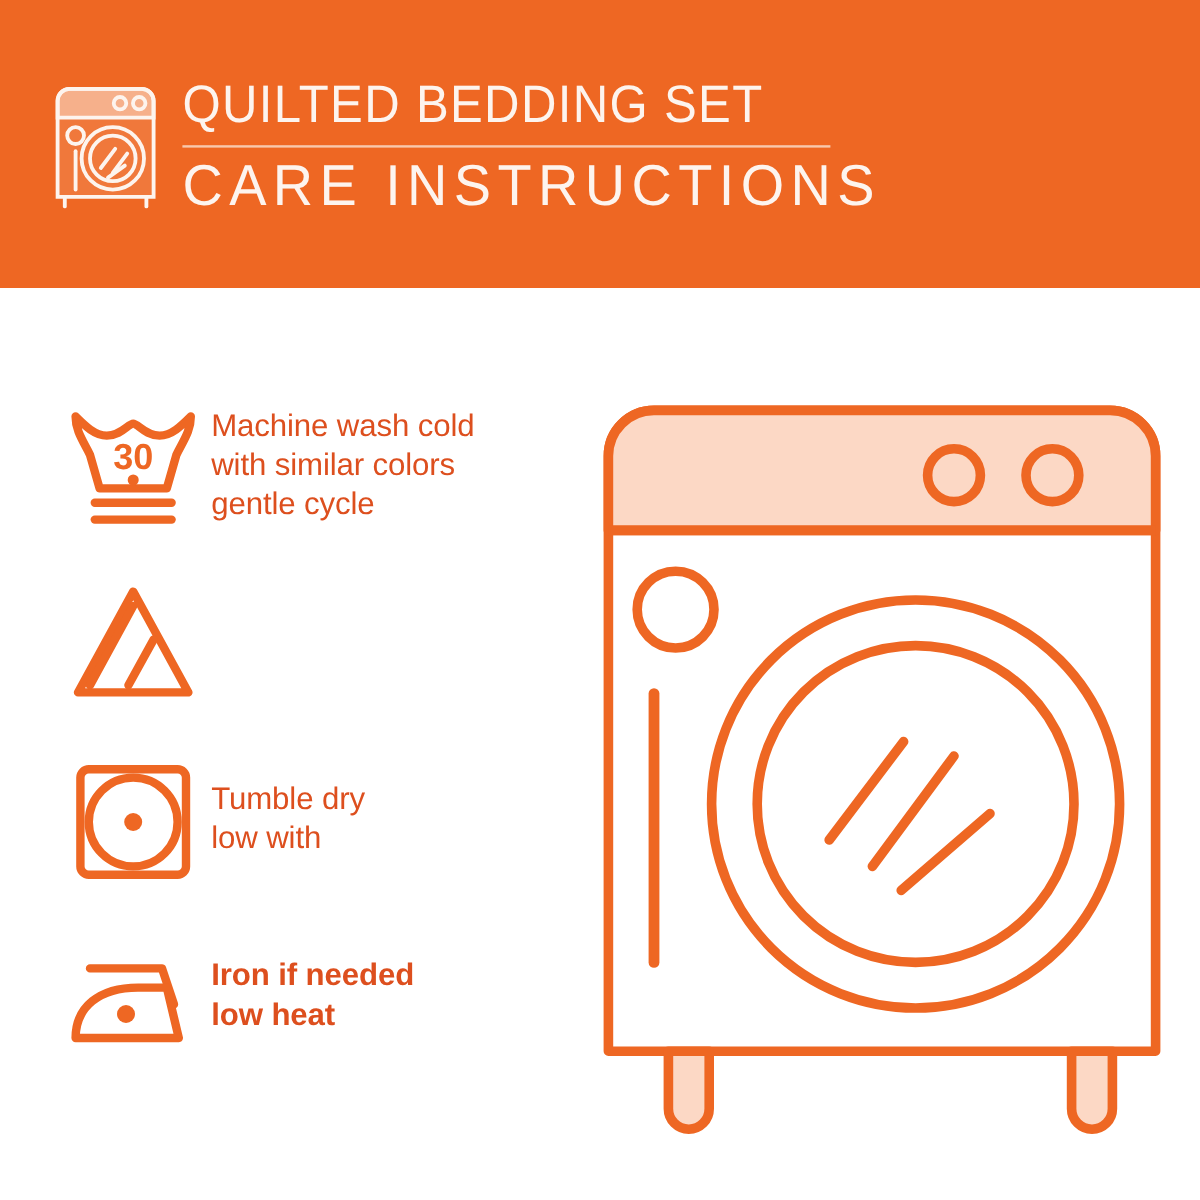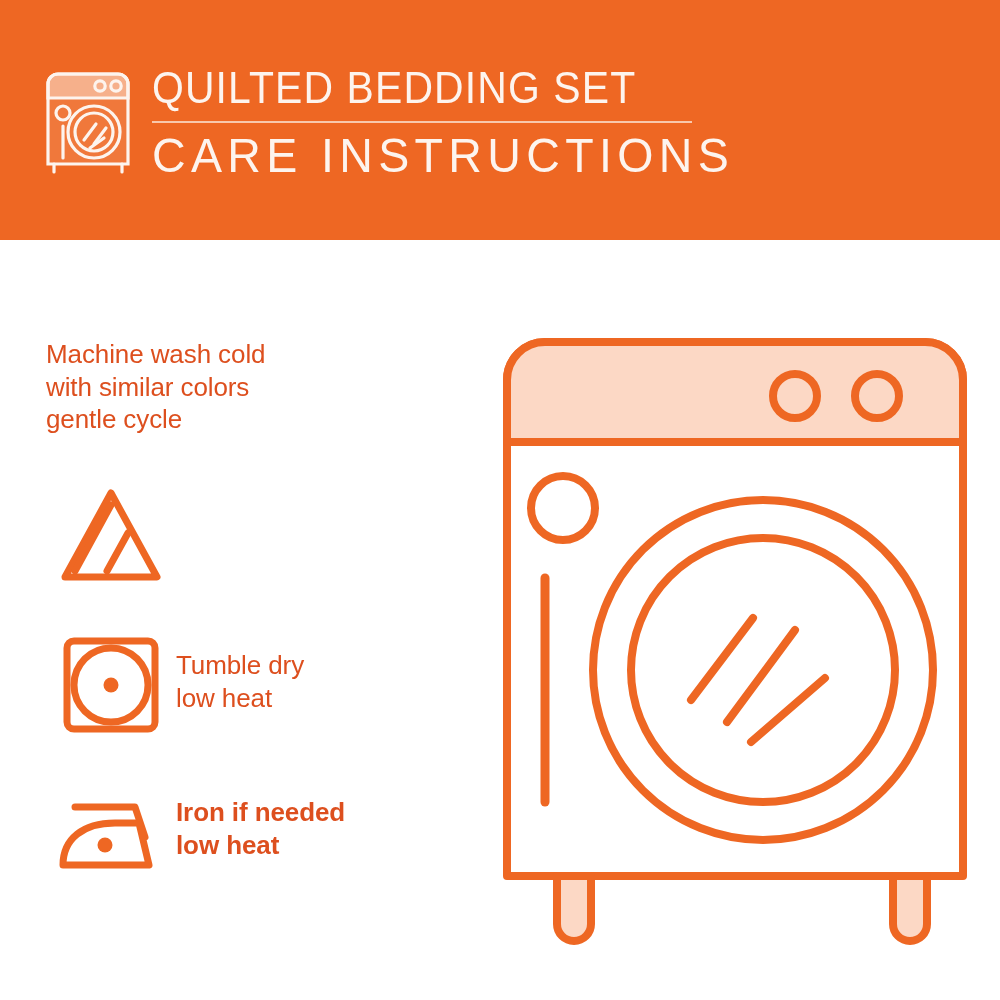--- a/index.html
+++ b/index.html
@@ -160,20 +160,32 @@
         <div class="title-rule"></div>
         <div class="title-sub">CARE INSTRUCTIONS</div>
       </div>
 
     </div>
   </div>
 
   <div class="care-list">
 
     <div class="care-row row-wash">
+      <div class="care-symbol">
+        <svg viewBox="0 0 116 112" width="116" height="112" aria-hidden="true">
+          <g fill="none" stroke="#EE6723" stroke-width="7" stroke-linecap="round" stroke-linejoin="round">
+            <path d="M10 14 C10 26 16 34 22 46 L30 74 L86 74 L94 46 C100 34 106 26 106 14
+                     C98 22 90 30 80 30 C68 30 62 20 58 20 C54 20 48 30 36 30 C26 30 18 22 10 14 Z"></path>
+            <line x1="26" y1="86" x2="90" y2="86"></line>
+            <line x1="26" y1="100" x2="90" y2="100"></line>
+          </g>
+          <text x="58" y="58" text-anchor="middle" font-family="Liberation Sans, sans-serif" font-size="30" font-weight="bold" fill="#EE6723">30</text>
+          <circle cx="58" cy="67" r="4.6" fill="#EE6723"></circle>
+        </svg>
+      </div>
       <div class="care-label">Machine wash cold
 with similar colors
 gentle cycle</div>
     </div>
 
     <div class="care-row row-bleach">
       <div class="care-symbol">
         <svg viewBox="0 0 116 112" width="116" height="112" aria-hidden="true">
           <g fill="none" stroke="#EE6723" stroke-width="7" stroke-linecap="round" stroke-linejoin="round">
             <path d="M58 12 L104 96 L12 96 Z"></path>
@@ -188,21 +200,21 @@
       <div class="care-symbol">
         <svg viewBox="0 0 116 112" width="116" height="112" aria-hidden="true">
           <g fill="none" stroke="#EE6723" stroke-width="7" stroke-linejoin="round">
             <rect x="14" y="12" width="88" height="88" rx="7" ry="7"></rect>
             <circle cx="58" cy="56" r="37"></circle>
           </g>
           <circle cx="58" cy="56" r="7.5" fill="#EE6723"></circle>
         </svg>
       </div>
       <div class="care-label">Tumble dry
-low heat</div>
+low with</div>
     </div>
 
     <div class="care-row row-iron">
       <div class="care-symbol">
         <svg viewBox="0 0 116 112" width="116" height="112" aria-hidden="true">
           <g fill="none" stroke="#EE6723" stroke-width="7" stroke-linecap="round" stroke-linejoin="round">
             <path d="M22 30 L82 30 L92 60"></path>
             <path d="M10 88 C10 62 30 46 62 46 L86 46 L96 88 Z"></path>
           </g>
           <circle cx="52" cy="68" r="7.5" fill="#EE6723"></circle>

